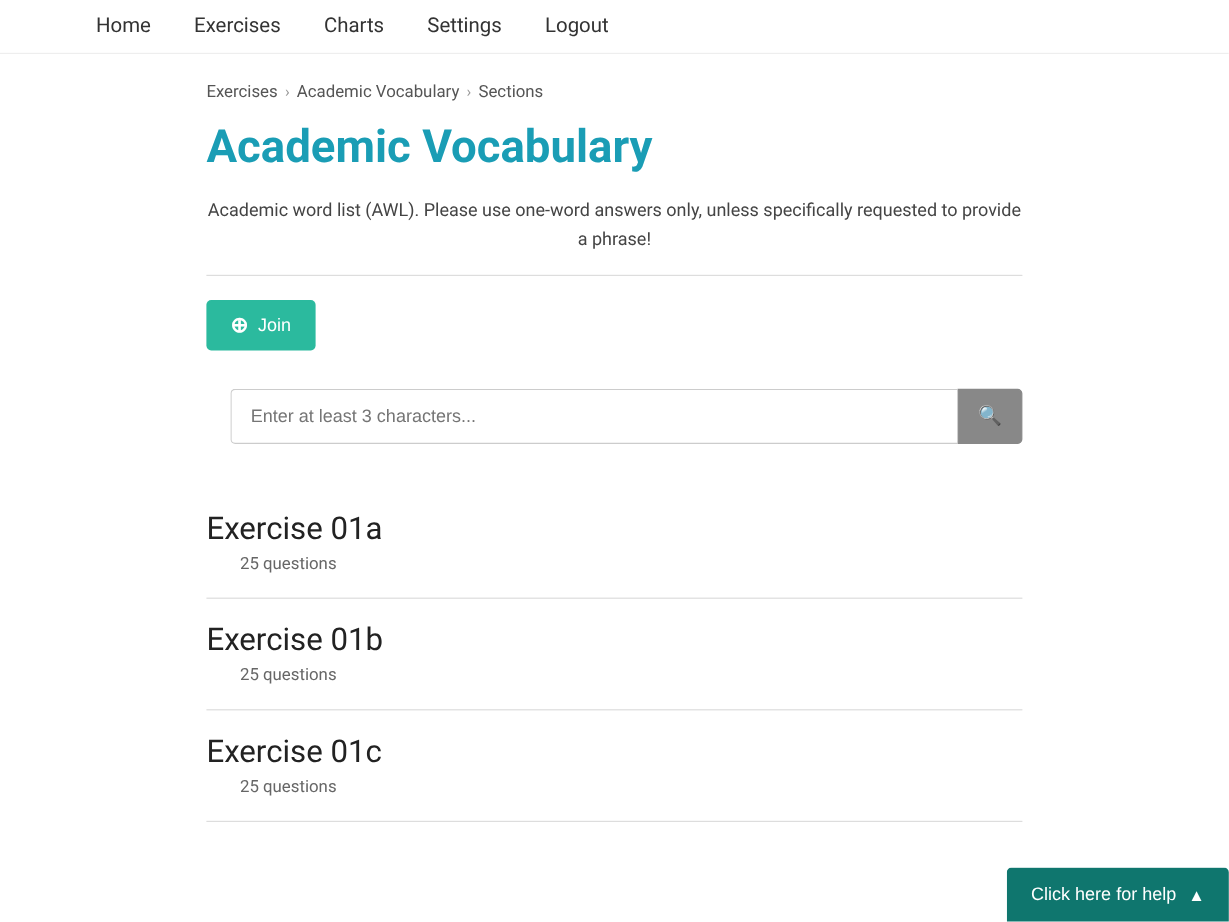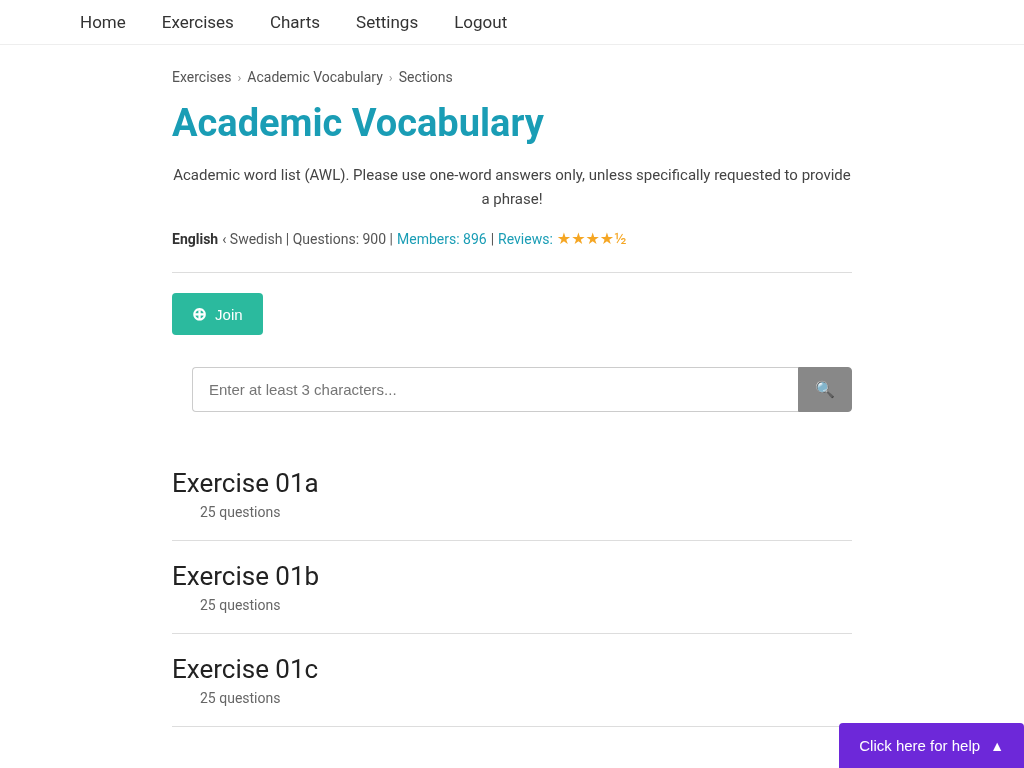--- a/index.html
+++ b/index.html
@@ -187,21 +187,21 @@
     .exercise-questions {
       font-size: 14px;
       color: #666;
       margin-left: 28px;
     }
 
     .help-btn {
       position: fixed;
       bottom: 0;
       right: 0;
-      background: #6d28d9;
+      background: #0f766e;
       color: #fff;
       border: none;
       border-radius: 4px 4px 0 0;
       padding: 14px 20px;
       font-size: 15px;
       cursor: pointer;
       display: flex;
       align-items: center;
       gap: 10px;
     }
@@ -229,28 +229,20 @@
     <span class="breadcrumb-separator">›</span>
     <a href="#">Academic Vocabulary</a>
     <span class="breadcrumb-separator">›</span>
     <span>Sections</span>
   </div>
 
   <h1 class="page-title">Academic Vocabulary</h1>
 
   <p class="description">Academic word list (AWL). Please use one-word answers only, unless specifically requested to provide a phrase!</p>
 
-  <div class="meta-info">
-    <span class="lang-bold">English</span>
-    <span>‹ Swedish | Questions: 900 |</span>
-    <a href="#" class="members-link">Members: 896</a>
-    <span>|</span>
-    <a href="#" class="reviews-link">Reviews:</a>
-    <span class="stars">★★★★½</span>
-  </div>
 
   <hr class="divider">
 
   <button class="join-btn">
     <span class="join-icon">⊕</span>
     <span>Join</span>
   </button>
 
   <div class="search-container">
     <input type="text" class="search-input" placeholder="Enter at least 3 characters..." style="">

